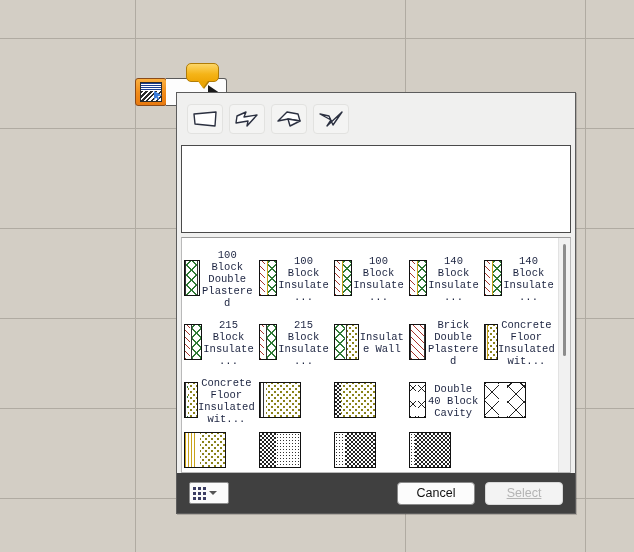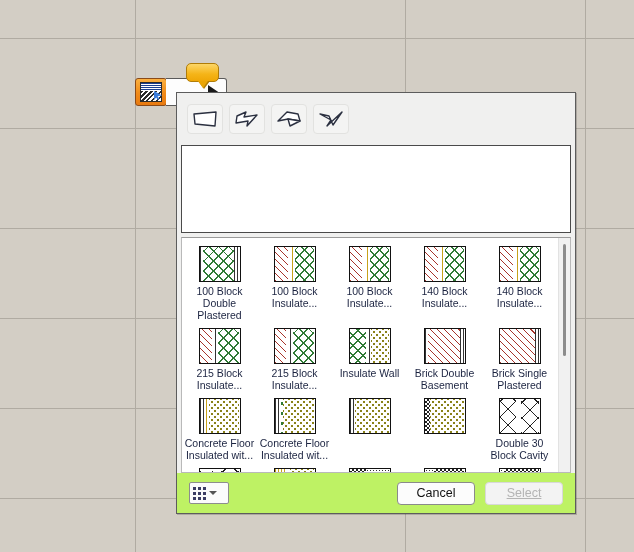--- a/index.html
+++ b/index.html
@@ -113,21 +113,21 @@
   }
   #gridinner{
     position:absolute;left:0;top:0;right:12px;bottom:0;
     overflow:hidden;
   }
   #gridlist{
     display:flex;flex-wrap:wrap;padding:6px 0 0 0;
   }
   .cell{
     width:75px;padding:2px 2px 5px 2px;box-sizing:border-box;
-    display:flex;flex-direction:column;align-items:center;cursor:default;
+    display:flex;flex-direction:row;align-items:center;cursor:default;font-family:Liberation Mono, monospace;
   }
   .sw{
     width:42px;height:36px;border:1px solid #111;box-sizing:border-box;
     background:#fff;position:relative;overflow:hidden;
   }
   .sw .seg{position:absolute;top:0;bottom:0;}
   .lbl{
     margin-top:3px;font-size:10.5px;line-height:12px;color:#1b2340;
     text-align:center;word-break:break-word;
   }
@@ -155,21 +155,21 @@
     position:absolute;right:0;top:0;width:12px;bottom:0;background:#f1f1f1;
     border-left:1px solid #e2e2e2;box-sizing:border-box;
   }
   #vthumb{
     position:absolute;left:4px;top:6px;width:3px;height:112px;
     background:#8c8c8c;border-radius:2px;
   }
 
   
   #footer{
-    height:40px;flex:0 0 40px;background:#bef264;
+    height:40px;flex:0 0 40px;background:#404040;
     display:flex;align-items:center;padding:0 12px;box-sizing:border-box;
   }
   #viewmode{
     width:40px;height:22px;border:1px solid #8d8d8d;background:#fbfbfb;
     border-radius:2px;display:flex;align-items:center;gap:3px;
     padding:0 3px;box-sizing:border-box;cursor:default;
   }
   .dots{display:grid;grid-template-columns:repeat(3,3px);gap:2px;}
   .dots i{width:3px;height:3px;background:#3b3d63;display:block;}
   .chev{width:0;height:0;border-left:4px solid transparent;border-right:4px solid transparent;border-top:4px solid #555;}
@@ -318,28 +318,21 @@
               <div class="seg h-dot" style="left: 54%; width: 46%;"></div>
             </div>
             <div class="lbl">Insulate Wall</div>
           </div>
           <div class="cell">
             <div class="sw">
               <div class="seg h-vline" style="left: 0%; width: 8%;"></div>
               <div class="seg h-red" style="left: 8%; width: 80%;"></div>
               <div class="seg h-vline" style="left: 88%; width: 12%;"></div>
             </div>
-            <div class="lbl">Brick Double Basement</div>
-          </div>
-          <div class="cell">
-            <div class="sw">
-              <div class="seg h-red" style="left: 0%; width: 88%;"></div>
-              <div class="seg h-vline" style="left: 88%; width: 12%;"></div>
-            </div>
-            <div class="lbl">Brick Single Plastered</div>
+            <div class="lbl">Brick Double Plastered</div>
           </div>
           <div class="cell">
             <div class="sw">
               <div class="seg h-vline" style="left: 0%; width: 10%;"></div>
               <div class="seg h-white" style="left: 10%; width: 6%;"></div>
               <div class="seg h-yel" style="left: 16%; width: 8%;"></div>
               <div class="seg h-dot" style="left: 24%; width: 76%;"></div>
             </div>
             <div class="lbl">Concrete Floor Insulated wit...</div>
           </div>
@@ -363,21 +356,21 @@
               <div class="seg h-checker" style="left: 0%; width: 14%;"></div>
               <div class="seg h-dot" style="left: 14%; width: 86%;"></div>
             </div>
           </div>
           <div class="cell">
             <div class="sw">
               <div class="seg h-bigx" style="left: 0%; width: 40%;"></div>
               <div class="seg h-white" style="left: 40%; width: 14%;"></div>
               <div class="seg h-bigx" style="left: 54%; width: 46%;"></div>
             </div>
-            <div class="lbl">Double 30 Block Cavity</div>
+            <div class="lbl">Double 40 Block Cavity</div>
           </div>
           <div class="cell">
             <div class="sw">
               <div class="seg h-bigx" style="left: 0%; width: 34%;"></div>
               <div class="seg h-white" style="left: 34%; width: 20%;"></div>
               <div class="seg h-bigx" style="left: 54%; width: 46%;"></div>
             </div>
             <div class="lbl"></div>
           </div>
           <div class="cell">

